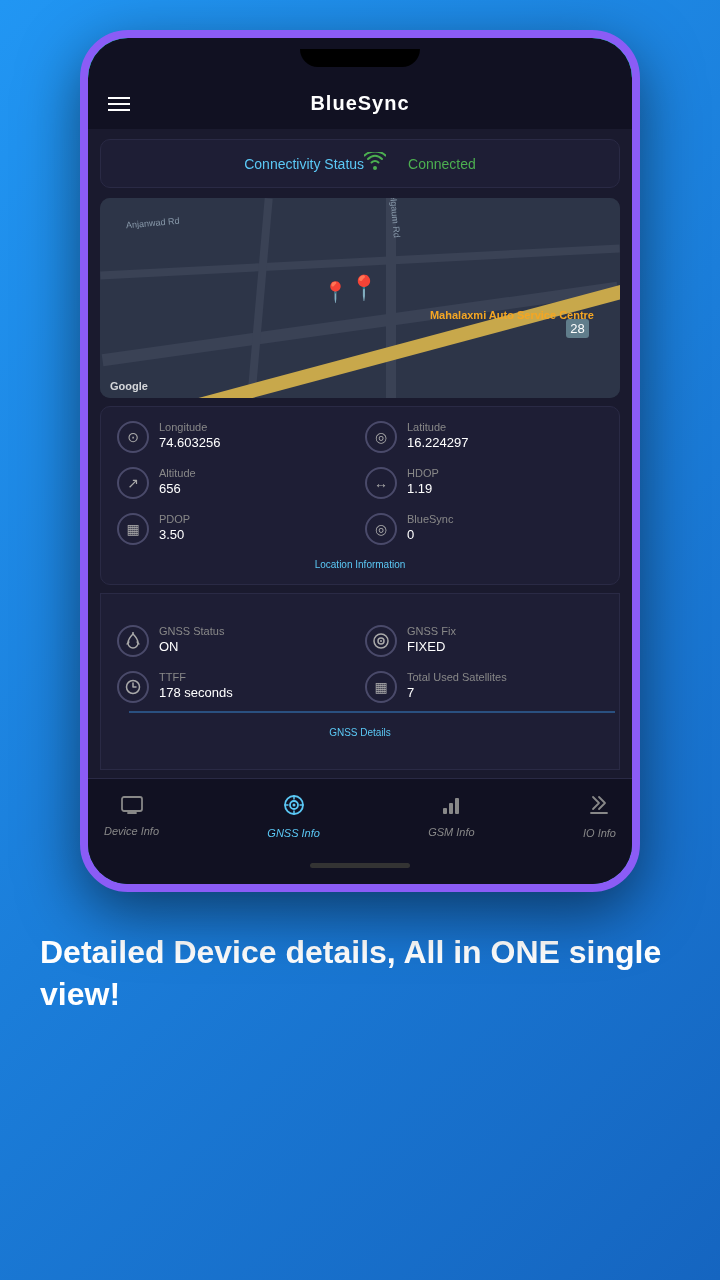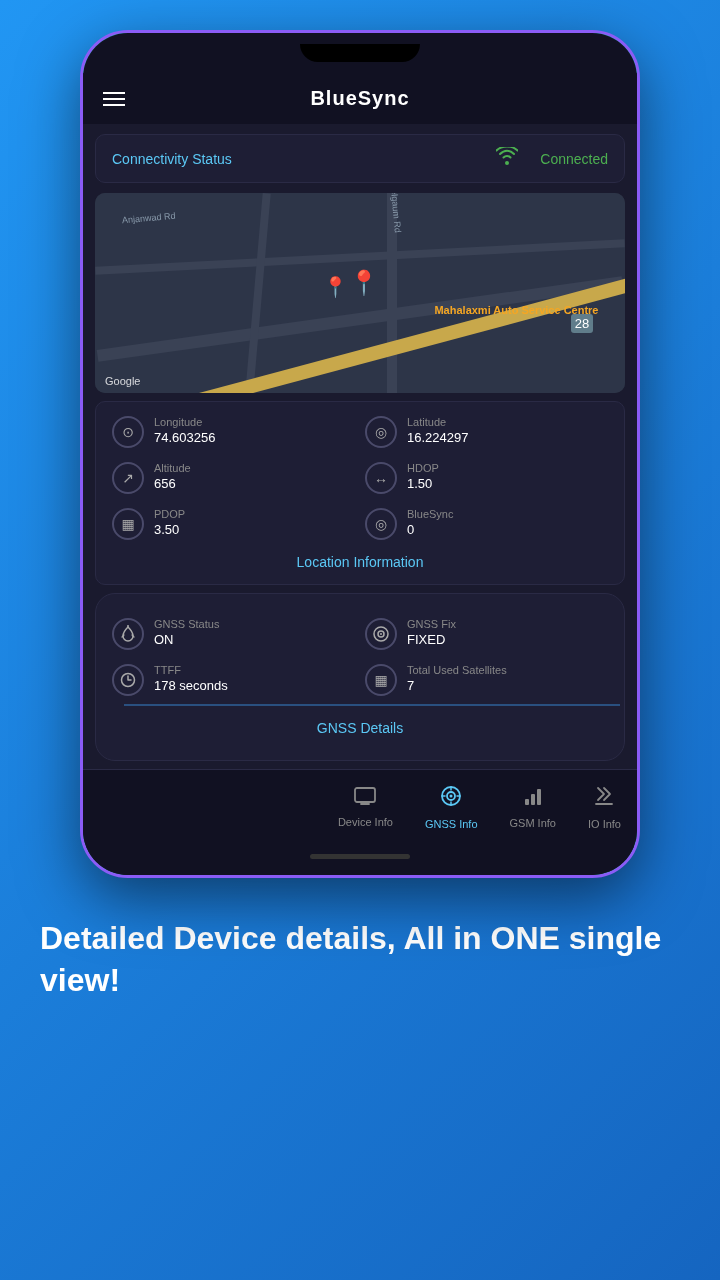--- a/index.html
+++ b/index.html
@@ -12,21 +12,21 @@
       display: flex;
       flex-direction: column;
       align-items: center;
     }
 
     .phone-wrapper {
       width: 560px;
       margin: 30px auto 0;
       background: #14b8a6;
       border-radius: 48px;
-      border: 3px solid #8b5cf6;
+      border: 8px solid #8b5cf6;
       box-shadow: 0 20px 60px rgba(0,0,0,0.5);
       overflow: hidden;
       position: relative;
     }
 
     .phone-top-bar {
       background: #111122;
       height: 40px;
       display: flex;
       align-items: center;
@@ -81,21 +81,21 @@
 
     
     .connectivity-bar {
       background: #1e1e35;
       border: 1px solid #2a2a45;
       margin: 10px 12px;
       border-radius: 10px;
       padding: 12px 16px;
       display: flex;
       align-items: center;
-      justify-content: space-between;
+      justify-content: center;
     }
 
     .connectivity-label {
       color: #5bc8f5;
       font-size: 14px;
       font-weight: 500;
     }
 
     .connectivity-status {
       display: flex;
@@ -185,21 +185,21 @@
       left: 43%;
       font-size: 20px;
     }
 
     .google-watermark {
       position: absolute;
       bottom: 6px;
       left: 10px;
       color: #fff;
       font-size: 11px;
-      font-weight: 400;
+      font-weight: 700;
       opacity: 0.8;
     }
 
     .map-road-num {
       position: absolute;
       bottom: 30%;
       right: 6%;
       background: #607d8b;
       color: #fff;
       font-size: 13px;
@@ -251,42 +251,43 @@
     .info-text .info-value {
       color: #fff;
       font-size: 13px;
       font-weight: 500;
     }
 
     .card-link {
       display: block;
       text-align: center;
       color: #5bc8f5;
-      font-size: 14px;
+      font-size: 10px;
       margin-top: 14px;
       font-weight: 500;
     }
 
     
     .gnss-card {
       background: #1e1e35;
       border: 1px solid #2a2a45;
       margin: 8px 12px;
-      border-radius: 20px;
-      padding: 24px 16px;
+      border-radius: 0;
+      padding: 31px 16px;
     }
 
     
     .bottom-nav {
       background: #111122;
       display: flex;
       align-items: center;
-      justify-content: flex-end;
+      justify-content: space-between;
       padding: 10px 0;
       border-top: 1px solid #2a2a45;
+      font-style: italic;
     }
 
     .nav-item {
       display: flex;
       flex-direction: column;
       align-items: center;
       gap: 4px;
       cursor: pointer;
       padding: 4px 16px;
     }
@@ -427,21 +428,21 @@
           <div class="info-text">
             <div class="info-title">Altitude</div>
             <div class="info-value">656</div>
           </div>
         </div>
 
         <div class="info-item">
           <div class="info-icon">↔</div>
           <div class="info-text">
             <div class="info-title">HDOP</div>
-            <div class="info-value">1.50</div>
+            <div class="info-value">1.19</div>
           </div>
         </div>
 
         <div class="info-item">
           <div class="info-icon">▦</div>
           <div class="info-text">
             <div class="info-title">PDOP</div>
             <div class="info-value">3.50</div>
           </div>
         </div>

